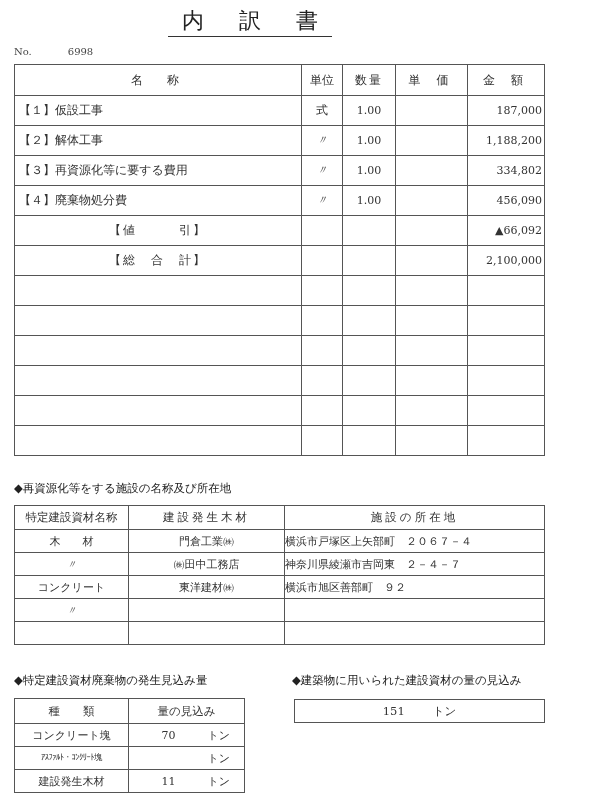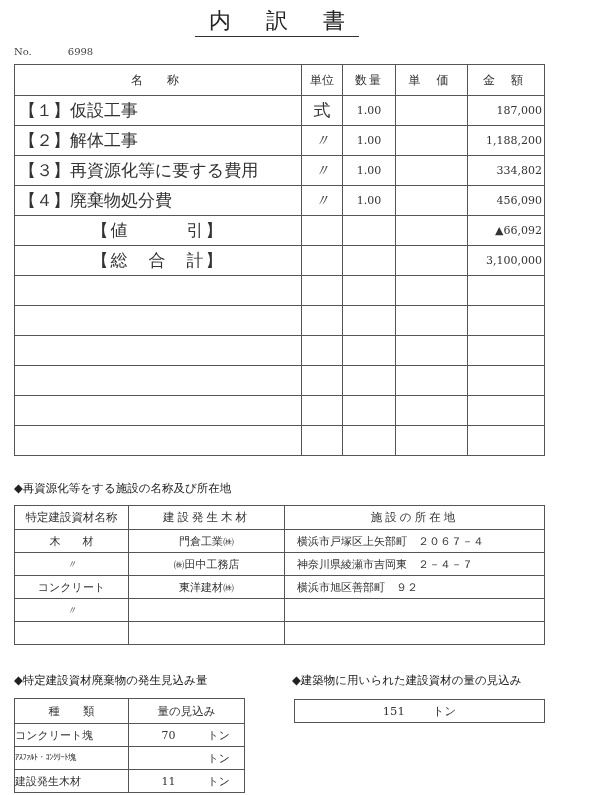--- a/index.html
+++ b/index.html
@@ -4,55 +4,55 @@
 <style>
   html, body { margin: 0; padding: 0; background: #ffffff; }
   body {
     width: 600px; height: 795px; position: relative; overflow: hidden;
     font-family: "DejaVu Serif", "Liberation Serif", serif;
     color: #333333;
   }
   .abs { position: absolute; }
   .title {
     left: 0; width: 500px; top: 8px; text-align: center;
-    font-size: 22px; letter-spacing: 14px; color: #222; margin-left: 27px;
+    font-size: 22px; letter-spacing: 14px; color: #222;
   }
   .title span {
     border-bottom: 1.5px solid #333; padding: 0 0 2px 14px; display: inline-block; line-height: 26px;
   }
   .docno { left: 14px; top: 46px; font-size: 10px; color: #444; }
   .docno .val { margin-left: 36px; }
 
   table.grid { border-collapse: collapse; position: absolute; table-layout: fixed; }
   table.grid td, table.grid th {
     border: 1.5px solid #555; padding: 0; font-weight: normal; overflow: hidden; white-space: nowrap;
   }
   
   #main { left: 14px; top: 64px; width: 530px; }
   #main th { height: 30px; font-size: 12px; text-align: center; letter-spacing: 6px; }
-  #main td { height: 29px; font-size: 17px; }
+  #main td { height: 29px; font-size: 12px; }
   #main td.name { padding-left: 4px; }
   #main td.center-name { text-align: center; letter-spacing: 2px; }
   #main td.unit { text-align: center; }
   #main td.qty { text-align: center; font-size: 11px; }
   #main td.amt { text-align: right; padding-right: 2px; font-size: 11px; }
 
   .section-h { font-size: 11.5px; color: #222; }
 
   #facilities { left: 14px; top: 505px; width: 530px; }
   #facilities th { height: 23px; font-size: 11.5px; text-align: center; letter-spacing: 3px; }
   #facilities td { height: 22px; font-size: 11px; margin-top: 12px; }
   #facilities td.mat { text-align: center; }
   #facilities td.fac { text-align: center; }
-  #facilities td.addr { padding-left: 12px; }
+  #facilities td.addr { padding-left: 0; }
 
   #waste { left: 14px; top: 698px; width: 230px; }
   #waste th { height: 24px; font-size: 11.5px; text-align: center; }
   #waste td { height: 22px; font-size: 11px; }
-  #waste td.kind { }
+  #waste td.kind { text-align: center; }
   #waste td.kind.small { font-size: 8.5px; letter-spacing: -0.5px; }
   #waste td.amt { text-align: right; padding-right: 14px; }
   #waste td.amt .num { margin-right: 32px; }
 
   #total-box {
     left: 294px; top: 699px; width: 249px; height: 22px;
     border: 1.5px solid #555; text-align: center; font-size: 11.5px; line-height: 22px;
   }
   #total-box .num { margin-right: 28px; }
   .ditto { font-style: italic; font-size: 9px; color: #555; }
@@ -115,21 +115,21 @@
     <td></td>
     <td></td>
     <td></td>
     <td class="amt">▲66,092</td>
   </tr>
   <tr>
     <td class="center-name">【総　合　計】</td>
     <td></td>
     <td></td>
     <td></td>
-    <td class="amt">3,100,000</td>
+    <td class="amt">2,100,000</td>
   </tr>
   <tr>
         <td></td>
         <td></td>
         <td></td>
         <td></td>
         <td></td>
       </tr>
   <tr>
         <td></td>

